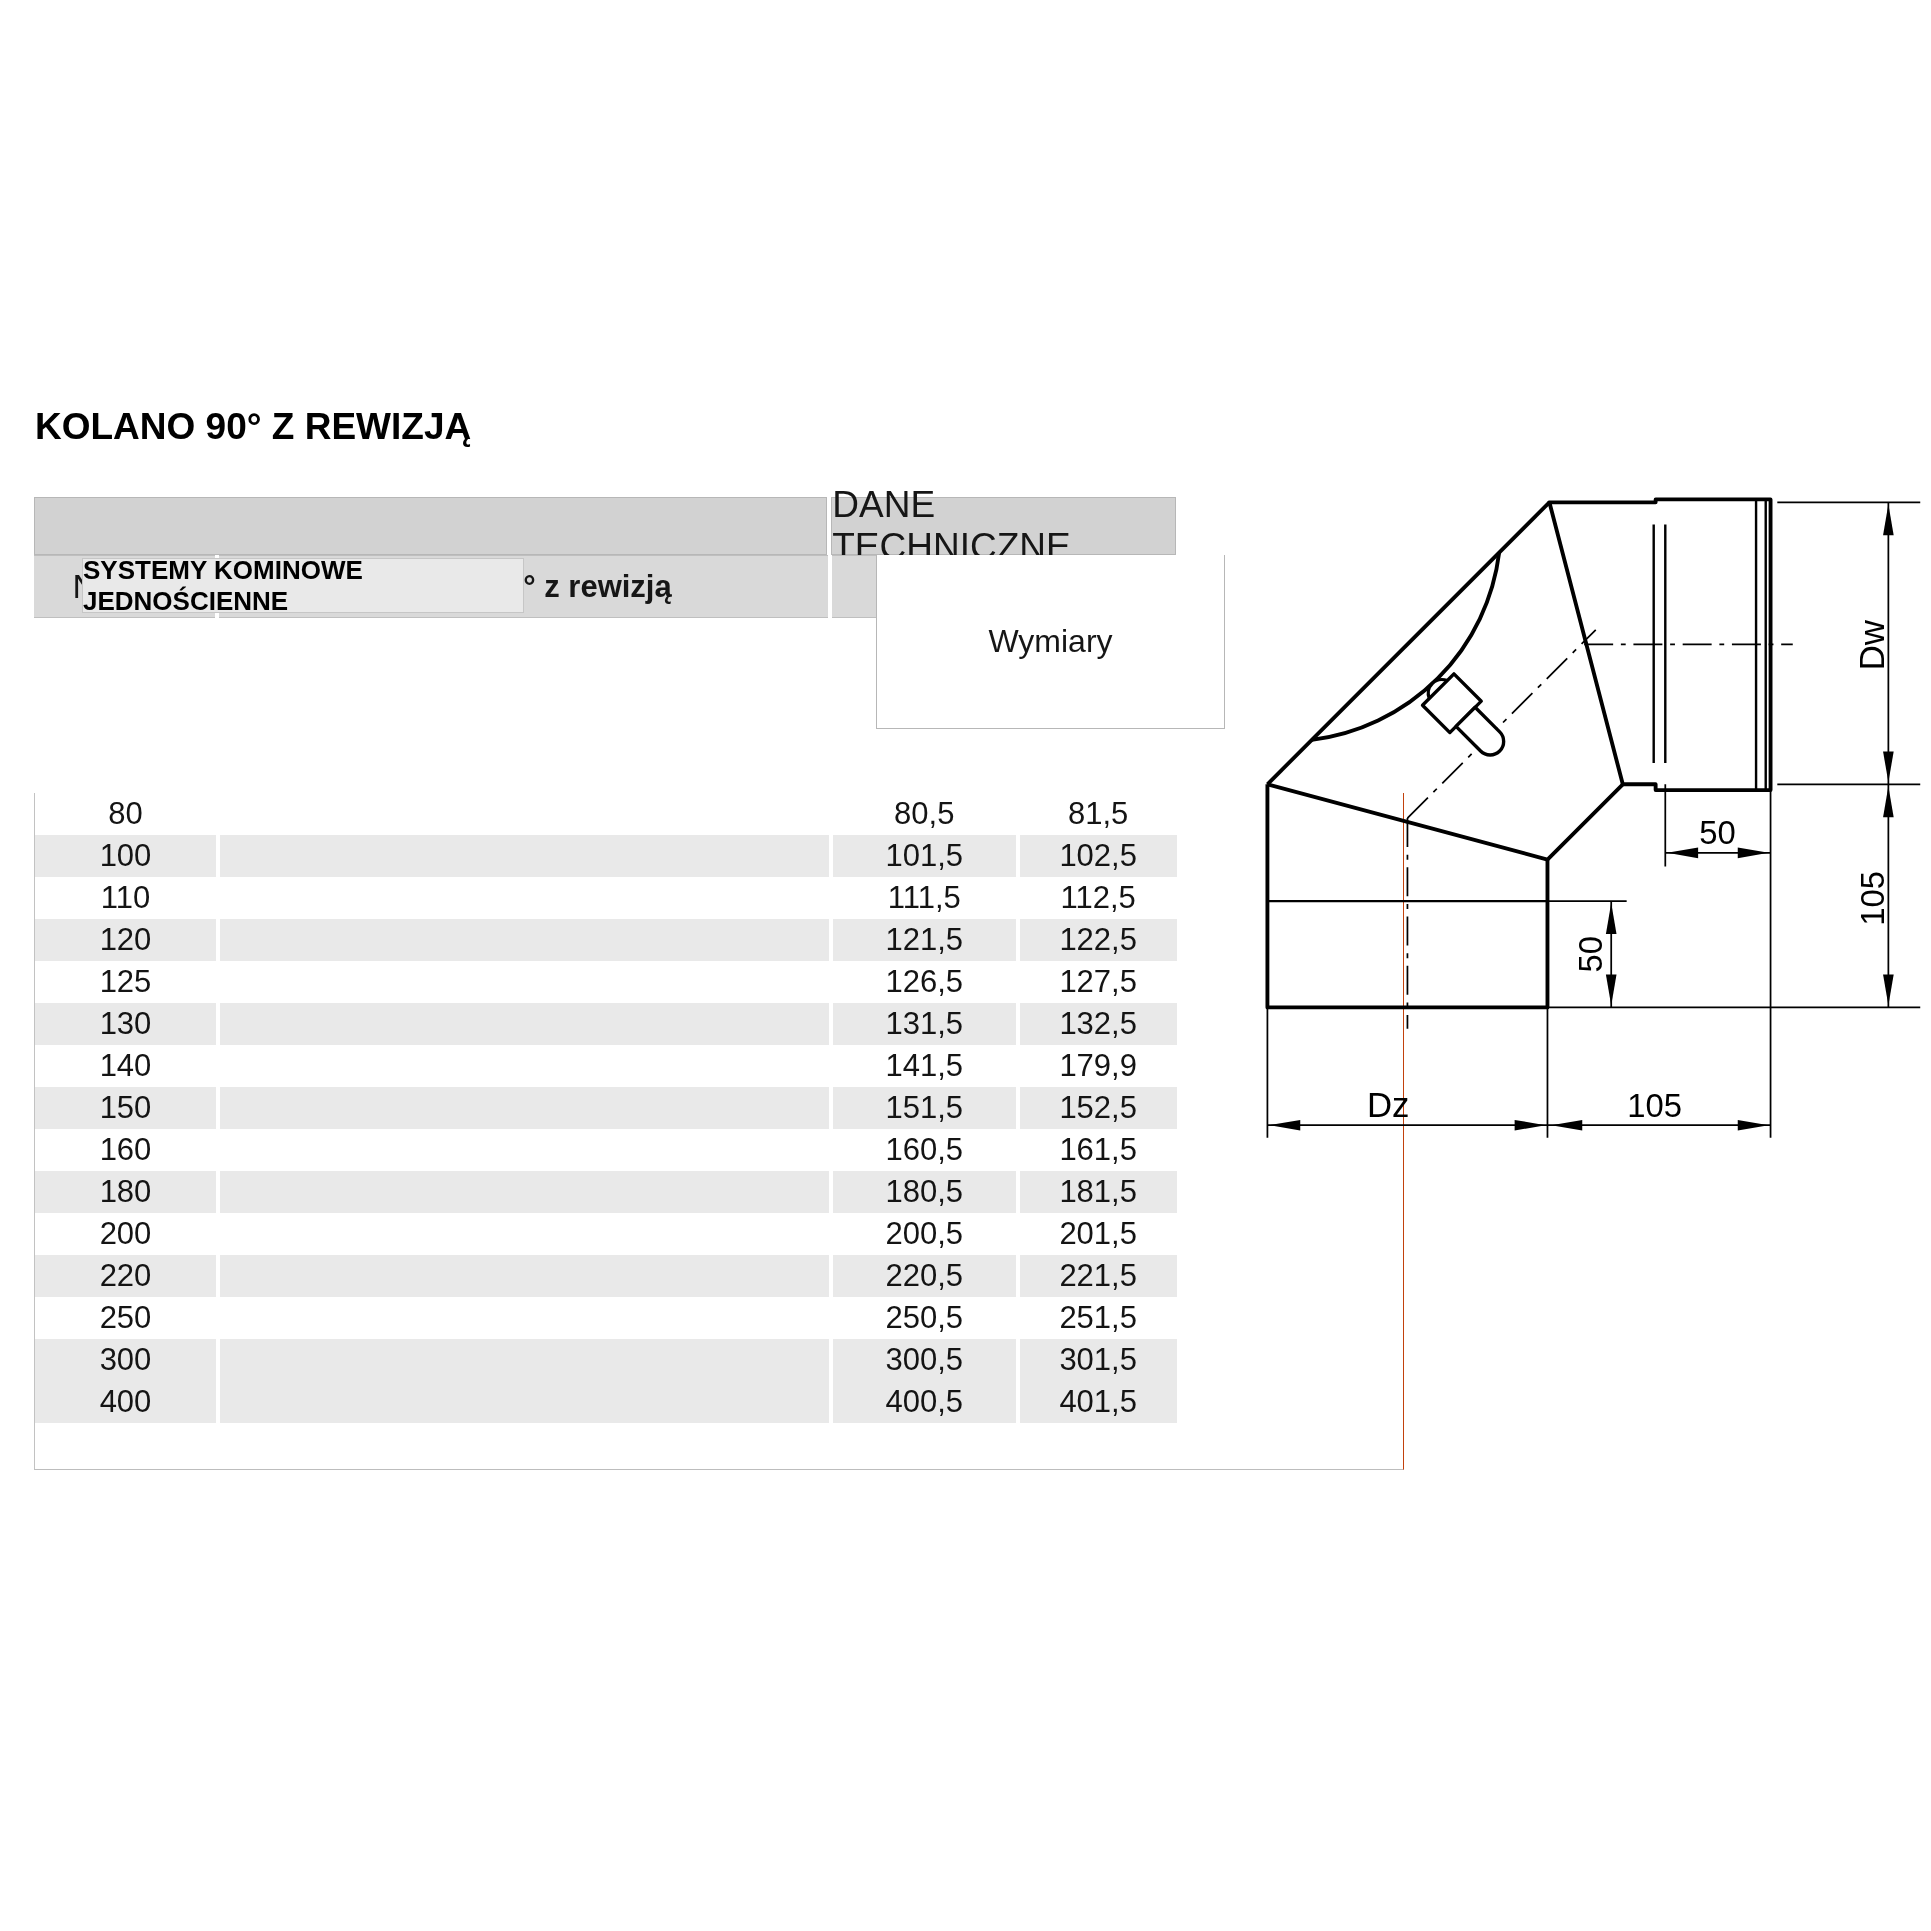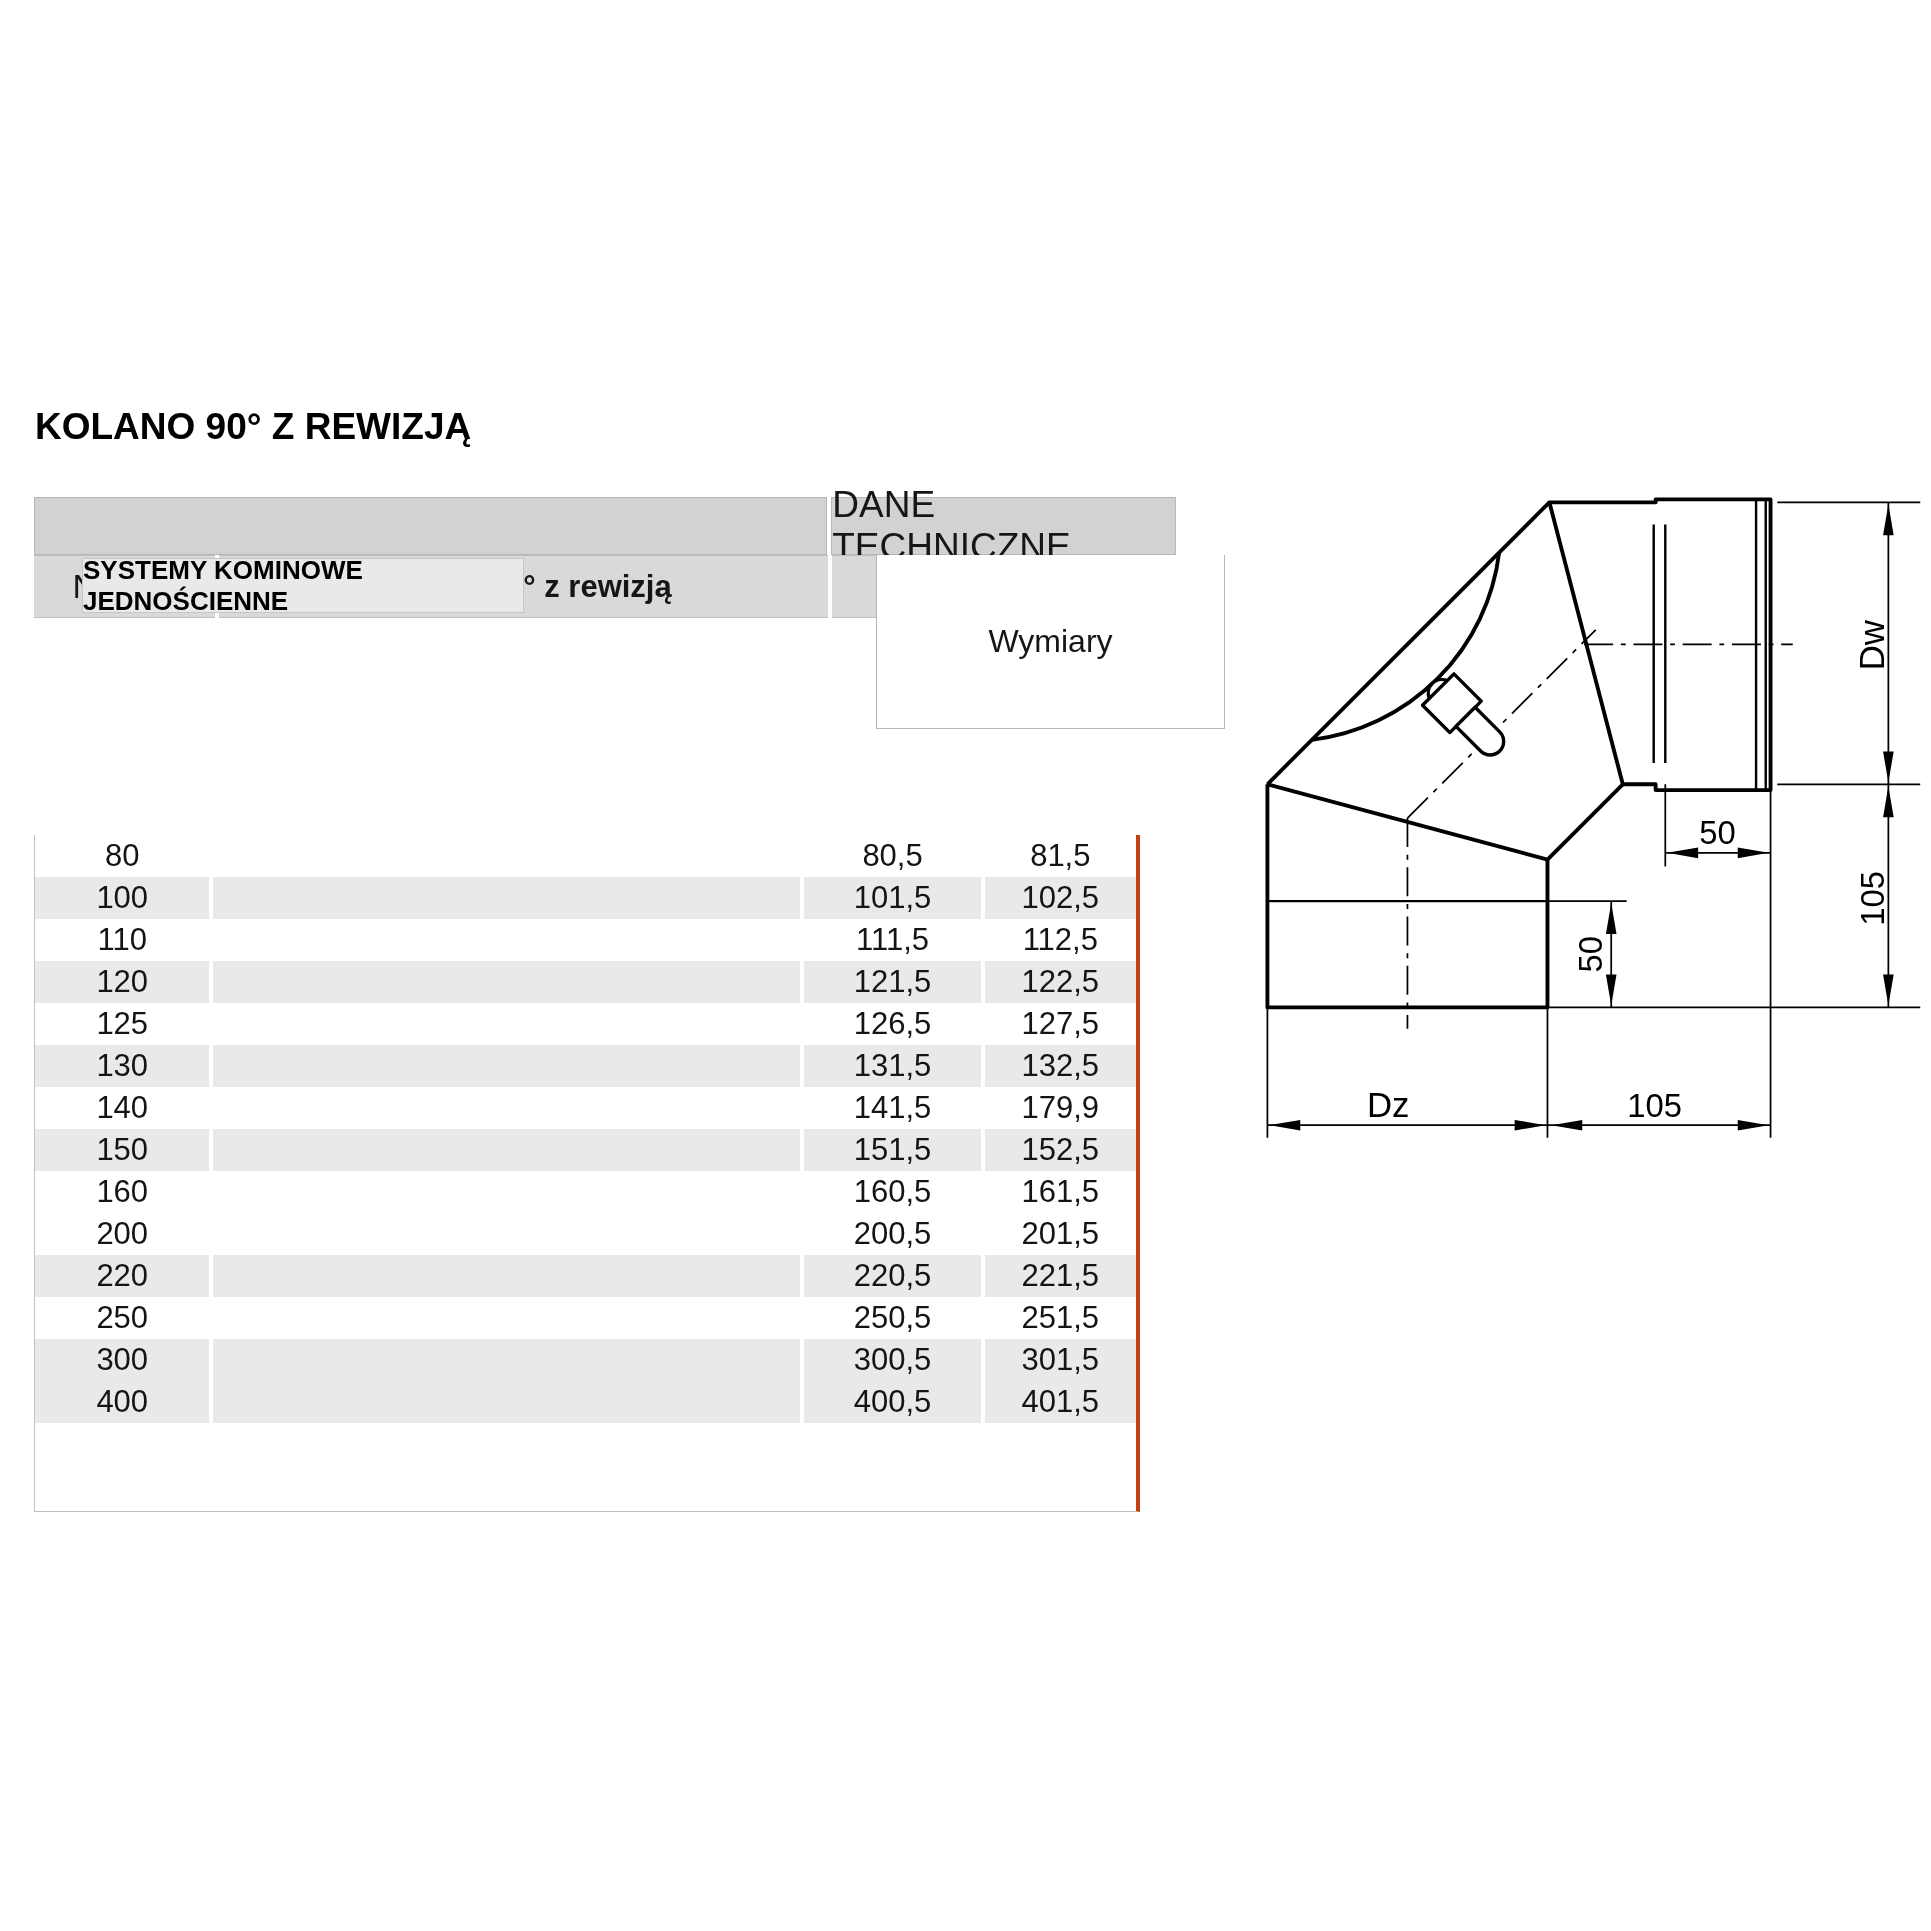--- a/index.html
+++ b/index.html
@@ -25,23 +25,23 @@
                 border-left:1px solid #b7b7b7;border-right:1px solid #b7b7b7;border-bottom:1px solid #b7b7b7;
                 font-size:32px;color:#161616;}
 
   .col-header{left:0;top:232px;width:1142px;height:63px;display:flex;gap:3.9px;}
   .col-header .hcell{background:#d9d9d9;border-top:1px solid #bfbfbf;border-bottom:1px solid #bfbfbf;
                      box-sizing:border-box;display:flex;align-items:center;justify-content:center;
                      font-size:34px;color:#161616;height:63px;}
   .w-nazwa{width:181px;} .w-prod{width:609px;} .w-dz{width:183px;} .w-dw{width:157px;}
   .hcell.prod{font-weight:bold;font-size:31px;}
 
-  .tbody{position:absolute;left:0;top:296px;width:1106px;height:677px;
-         border-left:1px solid #c2c2c2;border-right:4px solid #c2410c;border-bottom:1px solid #bdbdbd;
-         box-sizing:border-box;display:flex;flex-direction:column;margin-top:42px;}
+  .tbody{position:absolute;left:0;top:296px;width:1370px;height:677px;
+         border-left:1px solid #c2c2c2;border-right:1px solid #c2410c;border-bottom:1px solid #bdbdbd;
+         box-sizing:border-box;display:flex;flex-direction:column;}
   .trow{display:flex;gap:3.9px;height:42px;flex:none;}
   .trow .cell{display:flex;align-items:center;justify-content:center;font-size:31px;color:#141414;
               background:#ffffff;height:100%;box-sizing:border-box;}
   .trow.alt .cell{background:#e9e9e9;}
 
   
   .drawing{position:absolute;left:1246px;top:483px;width:686px;height:676px;}
   .drawing text{font-family:"Liberation Sans",sans-serif;fill:#000;}
 </style>
 </head>
@@ -115,20 +115,26 @@
           <div class="cell w-nazwa">150</div>
           <div class="cell w-prod"></div>
           <div class="cell w-dz">151,5</div>
           <div class="cell w-dw">152,5</div>
         </div>
         <div class="trow">
           <div class="cell w-nazwa">160</div>
           <div class="cell w-prod"></div>
           <div class="cell w-dz">160,5</div>
           <div class="cell w-dw">161,5</div>
+        </div>
+        <div class="trow alt">
+          <div class="cell w-nazwa">180</div>
+          <div class="cell w-prod"></div>
+          <div class="cell w-dz">180,5</div>
+          <div class="cell w-dw">181,5</div>
         </div>
         <div class="trow">
           <div class="cell w-nazwa">200</div>
           <div class="cell w-prod"></div>
           <div class="cell w-dz">200,5</div>
           <div class="cell w-dw">201,5</div>
         </div>
         <div class="trow alt">
           <div class="cell w-nazwa">220</div>
           <div class="cell w-prod"></div>

